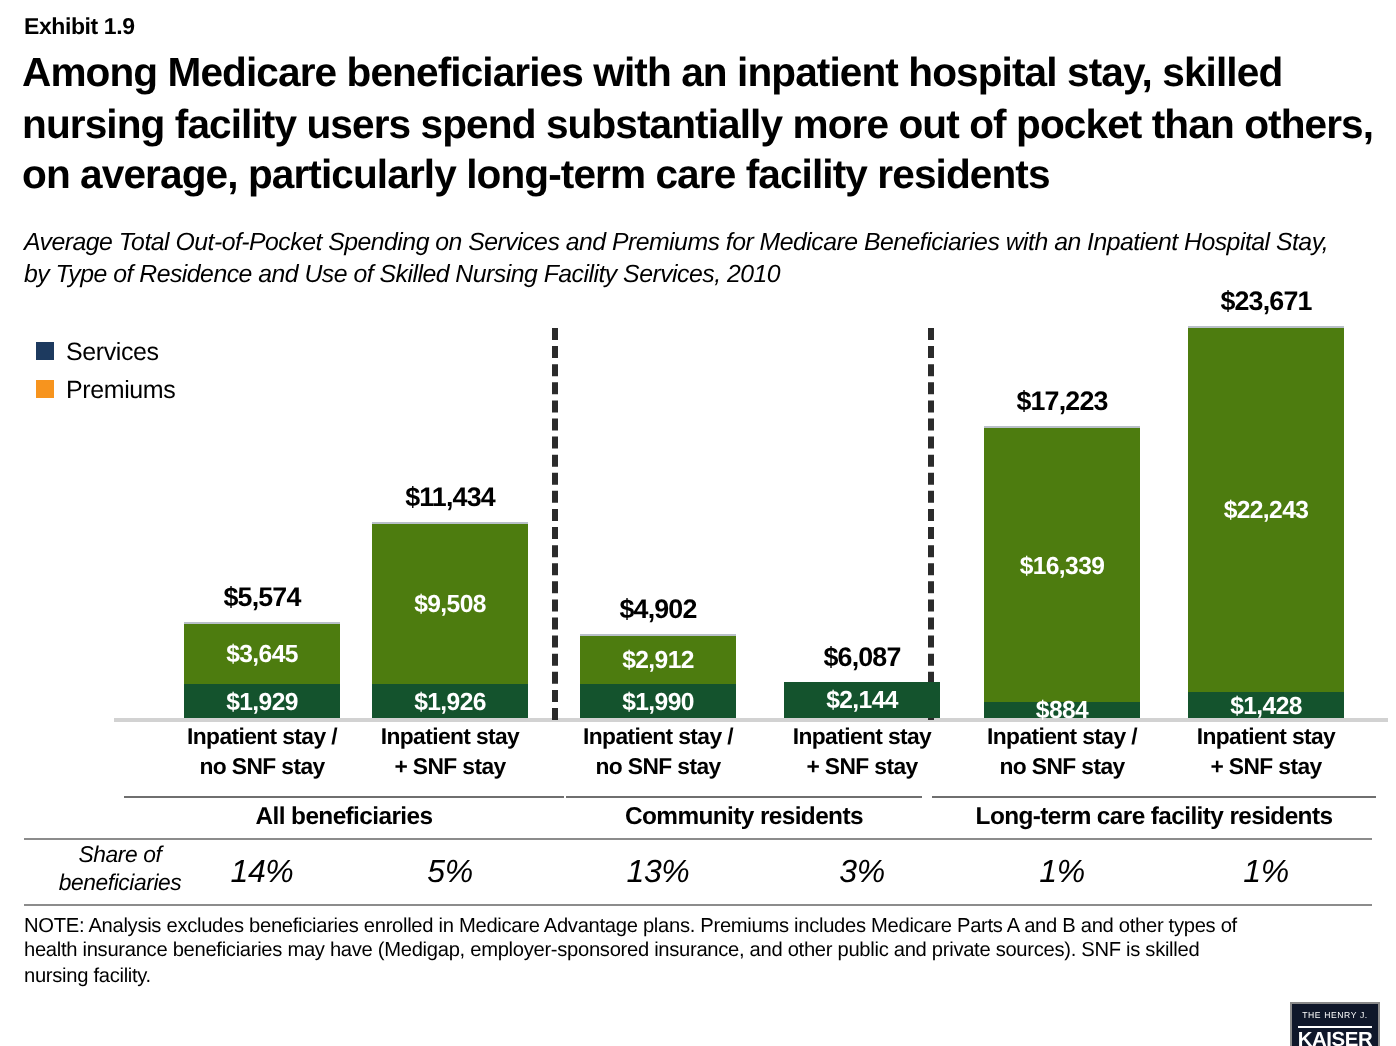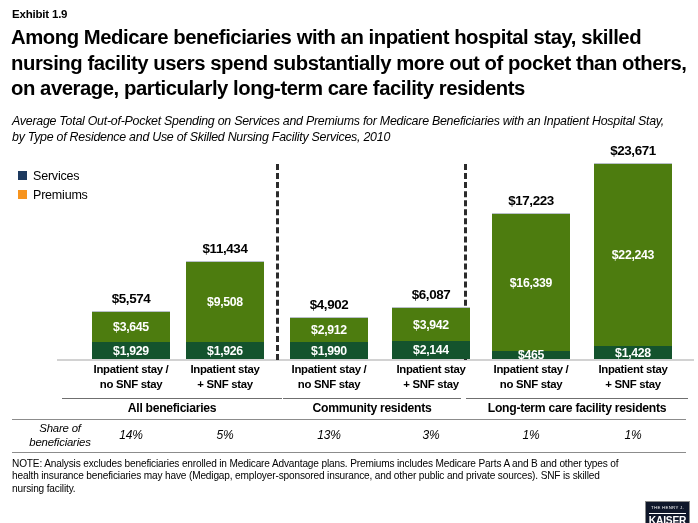--- a/index.html
+++ b/index.html
@@ -67,21 +67,21 @@
 
   
   .share-top{position:absolute;left:12px;top:419px;width:674px;height:1px;background:#8c8c8c;}
   .share-bot{position:absolute;left:12px;top:452px;width:674px;height:1px;background:#8c8c8c;}
   .share-label{
     position:absolute;left:12px;top:421px;width:96px;text-align:center;
     font-size:11.4px;font-style:italic;line-height:14px;letter-spacing:-.2px;
   }
   .share-val{
     position:absolute;top:428px;width:112px;text-align:center;
-    font-size:12px;font-style:italic;letter-spacing:-.2px;
+    font-size:16px;font-style:italic;letter-spacing:-.2px;
   }
 
   
   .notes{
     position:absolute;left:12px;top:458px;width:618px;
     font-size:10.1px;line-height:12.3px;letter-spacing:-.15px;
   }
   .logo{
     position:absolute;left:645px;top:465px;width:43px;height:48px;
     background:#0f172a;border:1px solid #8a8a8a;
@@ -143,35 +143,32 @@
     <div class="seg services" style="height:25px">
       <span>$2,912</span>
     </div>
     <div class="seg premiums" style="height:17px">
       <span>$1,990</span>
     </div>
   </div>
 
   <div class="bar" style="left:392px">
     <div class="bar-total" style="top:-20px">$6,087</div>
-    <div class="seg services" style="height:34px">
-      <span>$3,942</span>
-    </div>
     <div class="seg premiums" style="height:18px">
       <span>$2,144</span>
     </div>
   </div>
 
   <div class="bar" style="left:492px">
     <div class="bar-total" style="top:-20px">$17,223</div>
     <div class="seg services" style="height:138px">
       <span>$16,339</span>
     </div>
     <div class="seg premiums thin" style="height:8px">
-      <span>$465</span>
+      <span>$884</span>
     </div>
   </div>
 
   <div class="bar" style="left:594px">
     <div class="bar-total" style="top:-20px">$23,671</div>
     <div class="seg services" style="height:183px">
       <span>$22,243</span>
     </div>
     <div class="seg premiums" style="height:13px">
       <span>$1,428</span>

